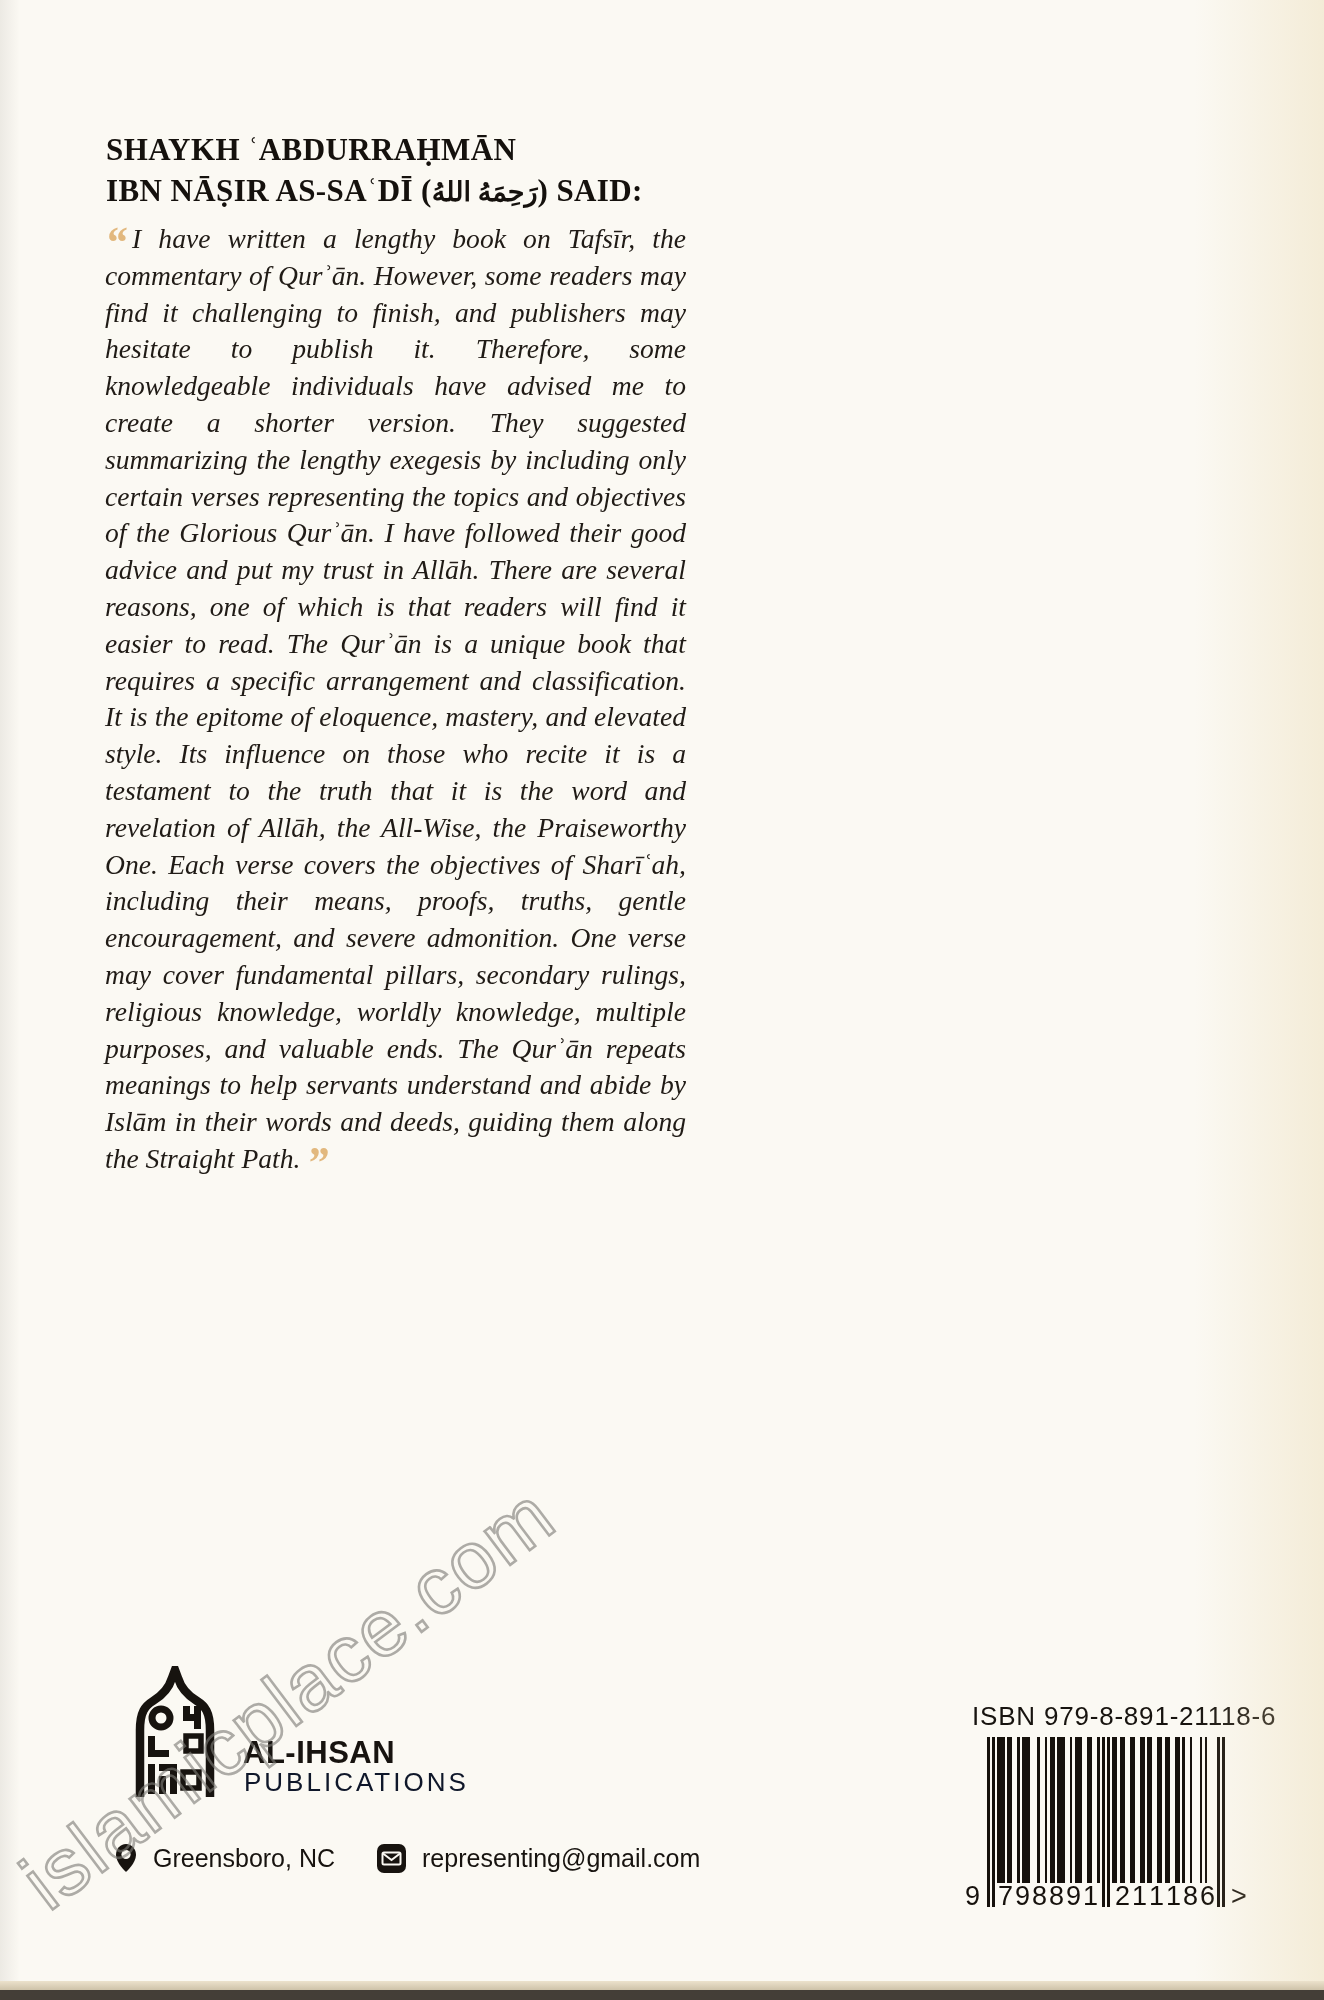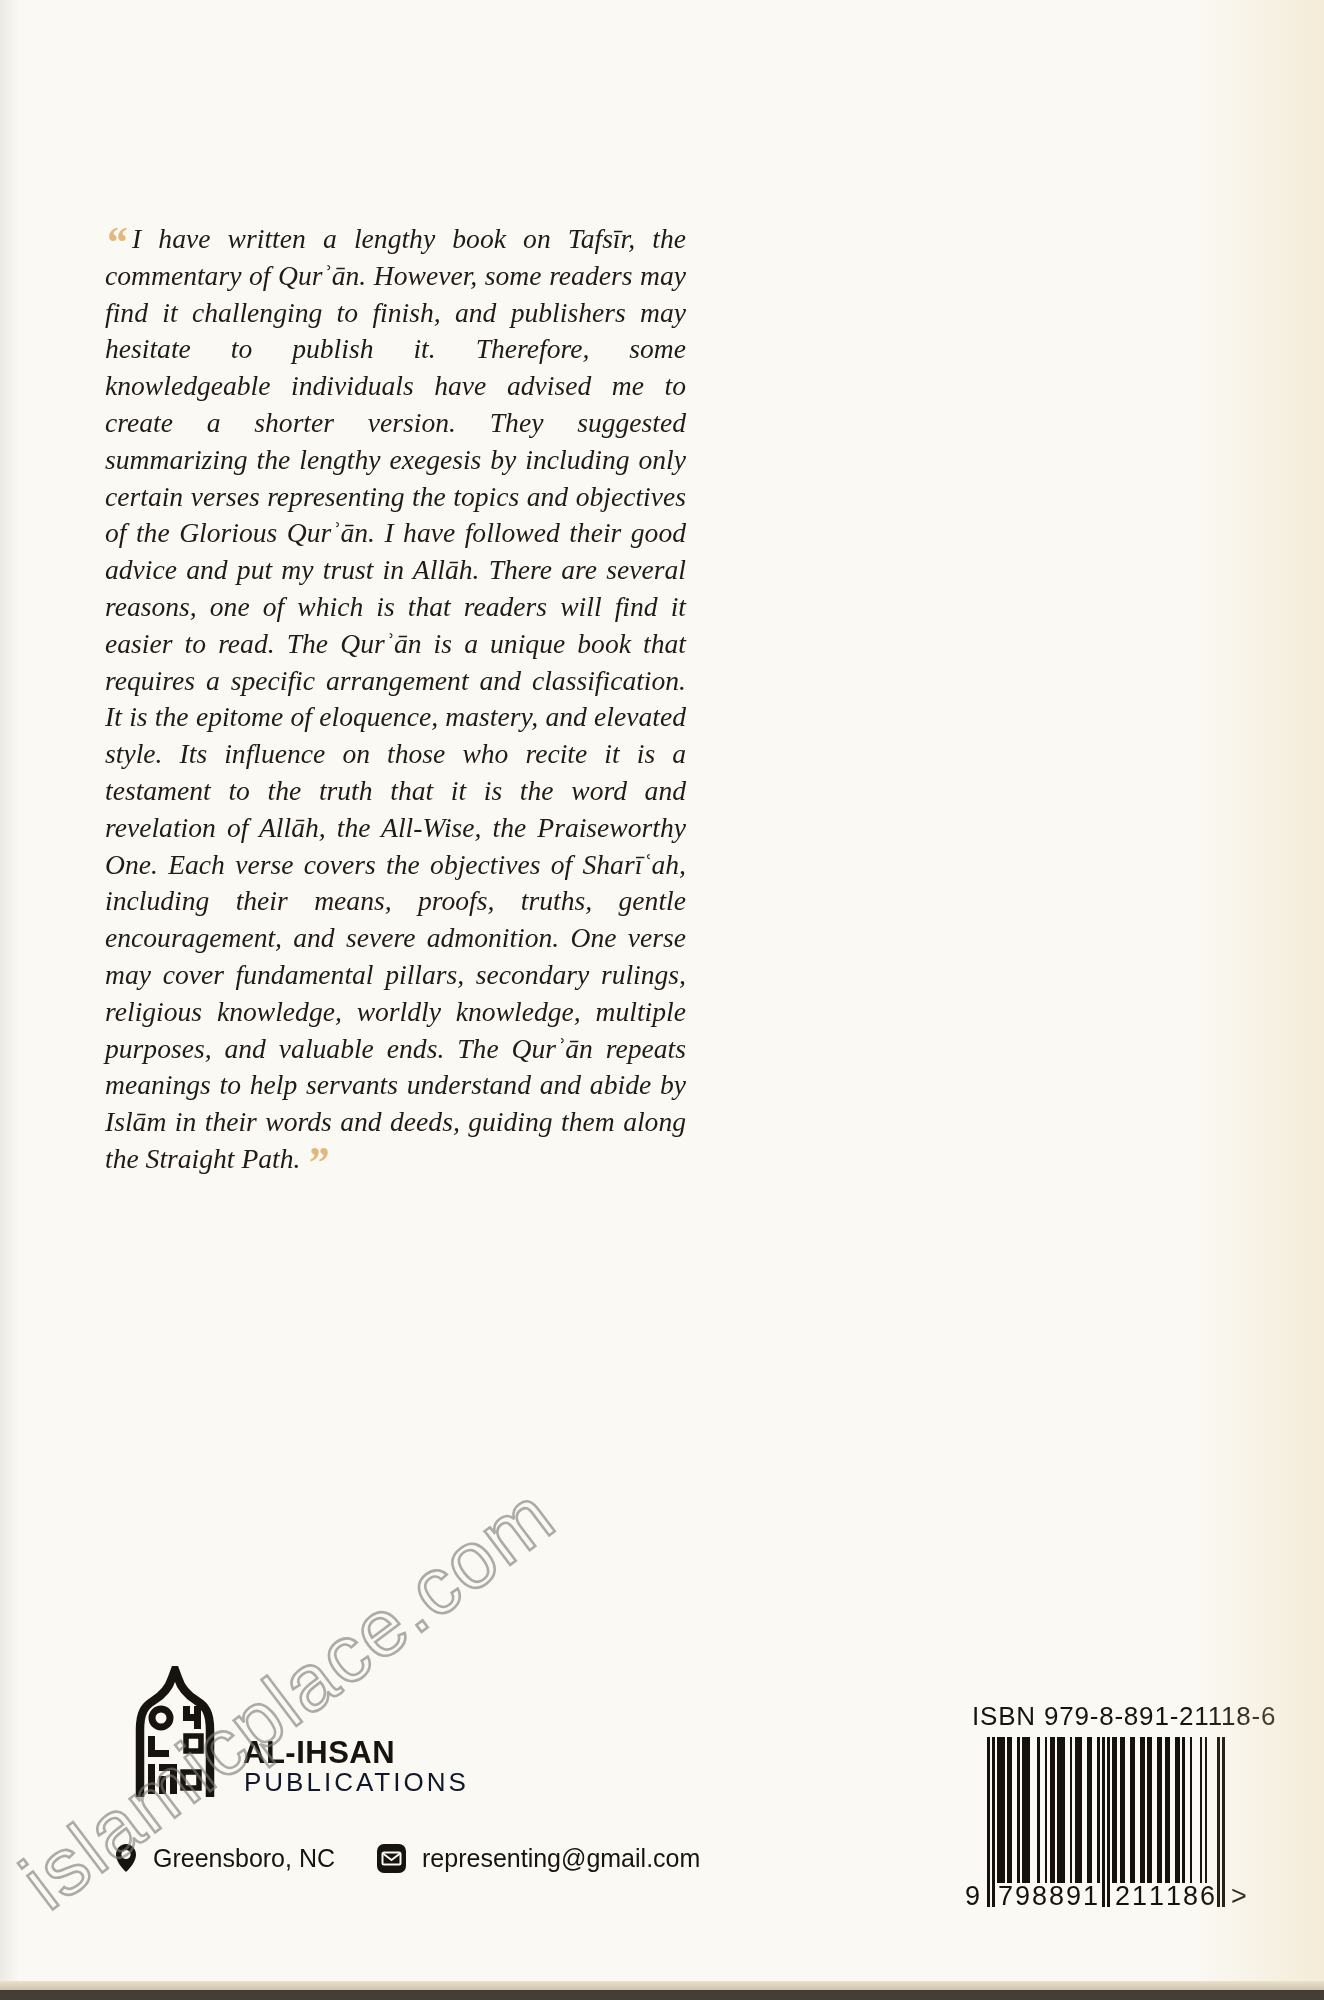--- a/index.html
+++ b/index.html
@@ -62,20 +62,22 @@
     -webkit-text-stroke:2.6px rgba(125,122,118,.62);
     transform:rotate(-37deg); transform-origin:0 92px; white-space:nowrap;}
 </style>
 </head>
 <body>
 
 <div class="shade-left"></div>
 <div class="shade-right"></div>
 
 <div class="heading">
+  <div>SHAYKH ʿABDURRAḤMĀN</div>
+  <div><span>IBN NĀṢIR AS-SAʿDĪ (</span><span class="ar">رَحِمَهُ اللهُ</span><span>) SAID:</span></div>
 </div>
 
 <div class="quote">
   <span class="qmark open" style="color:#e2b87e;">“</span><span>I have written a lengthy book on Tafsīr, the commentary of Qurʾān. However, some readers may find it challenging to finish, and publishers may hesitate to publish it. Therefore, some knowledgeable individuals have advised me to create a shorter version. They suggested summarizing the lengthy exegesis by including only certain verses representing the topics and objectives of the Glorious Qurʾān. I have followed their good advice and put my trust in Allāh. There are several reasons, one of which is that readers will find it easier to read. The Qurʾān is a unique book that requires a specific arrangement and classification. It is the epitome of eloquence, mastery, and elevated style. Its influence on those who recite it is a testament to the truth that it is the word and revelation of Allāh, the All-Wise, the Praiseworthy One. Each verse covers the objectives of Sharīʿah, including their means, proofs, truths, gentle encouragement, and severe admonition. One verse may cover fundamental pillars, secondary rulings, religious knowledge, worldly knowledge, multiple purposes, and valuable ends. The Qurʾān repeats meanings to help servants understand and abide by Islām in their words and deeds, guiding them along the Straight Path.</span><span class="qmark close" style="color:#e2b87e;">”</span>
 </div>
 
 <svg class="logo-svg" viewBox="0 0 88 132">
   <path d="M9 131 L9 64 C9 46 14 40 22 35 C32 29 38 22 41 12 L44 4 L47 12 C50 22 56 29 66 35 C74 40 79 46 79 64 L79 131" fill="none" stroke="#17130f" stroke-width="8.5"></path>
   <circle cx="30" cy="52" r="9" fill="none" stroke="#17130f" stroke-width="7"></circle>
   <rect x="52" y="40" width="7" height="15" fill="#17130f"></rect>

